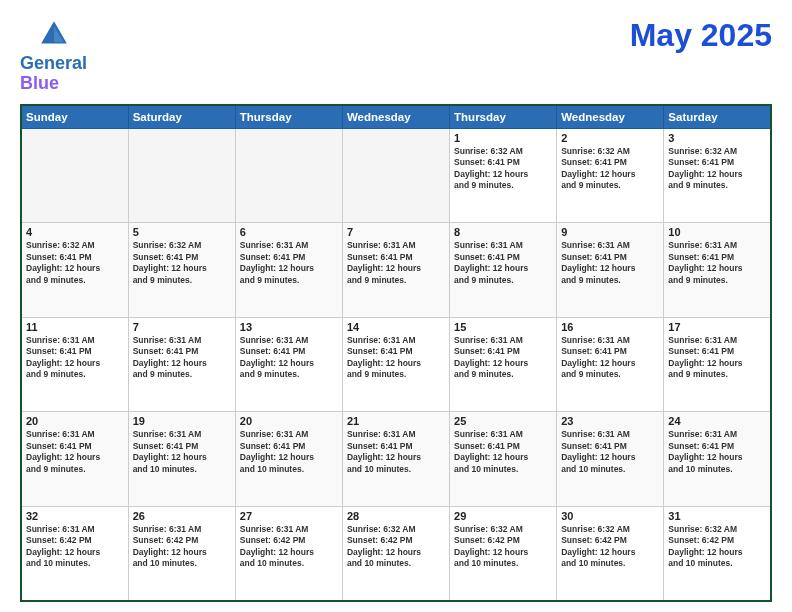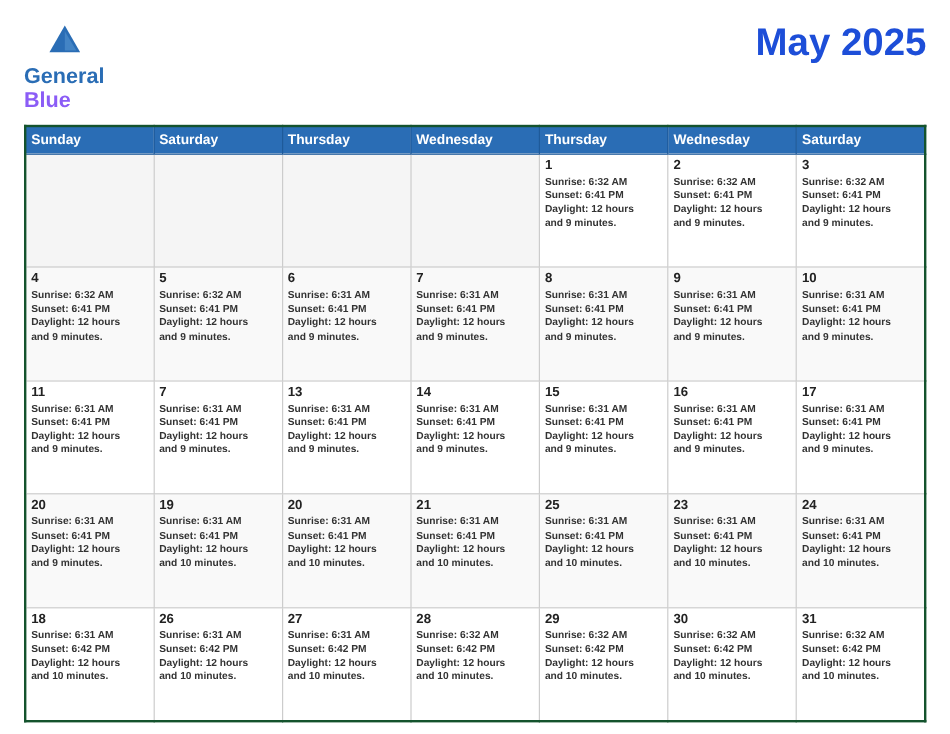--- a/index.html
+++ b/index.html
@@ -307,21 +307,21 @@
           <td>
             <span class="day-number">24</span>
             <div class="day-info" style="white-space: pre-line;">Sunrise: 6:31 AM
 Sunset: 6:41 PM
 Daylight: 12 hours
 and 10 minutes.</div>
           </td>
         </tr>
         <tr>
           <td>
-            <span class="day-number">18</span>
+            <span class="day-number">32</span>
             <div class="day-info" style="white-space: pre-line;">Sunrise: 6:31 AM
 Sunset: 6:42 PM
 Daylight: 12 hours
 and 10 minutes.</div>
           </td>
           <td>
             <span class="day-number">26</span>
             <div class="day-info" style="white-space: pre-line;">Sunrise: 6:31 AM
 Sunset: 6:42 PM
 Daylight: 12 hours

